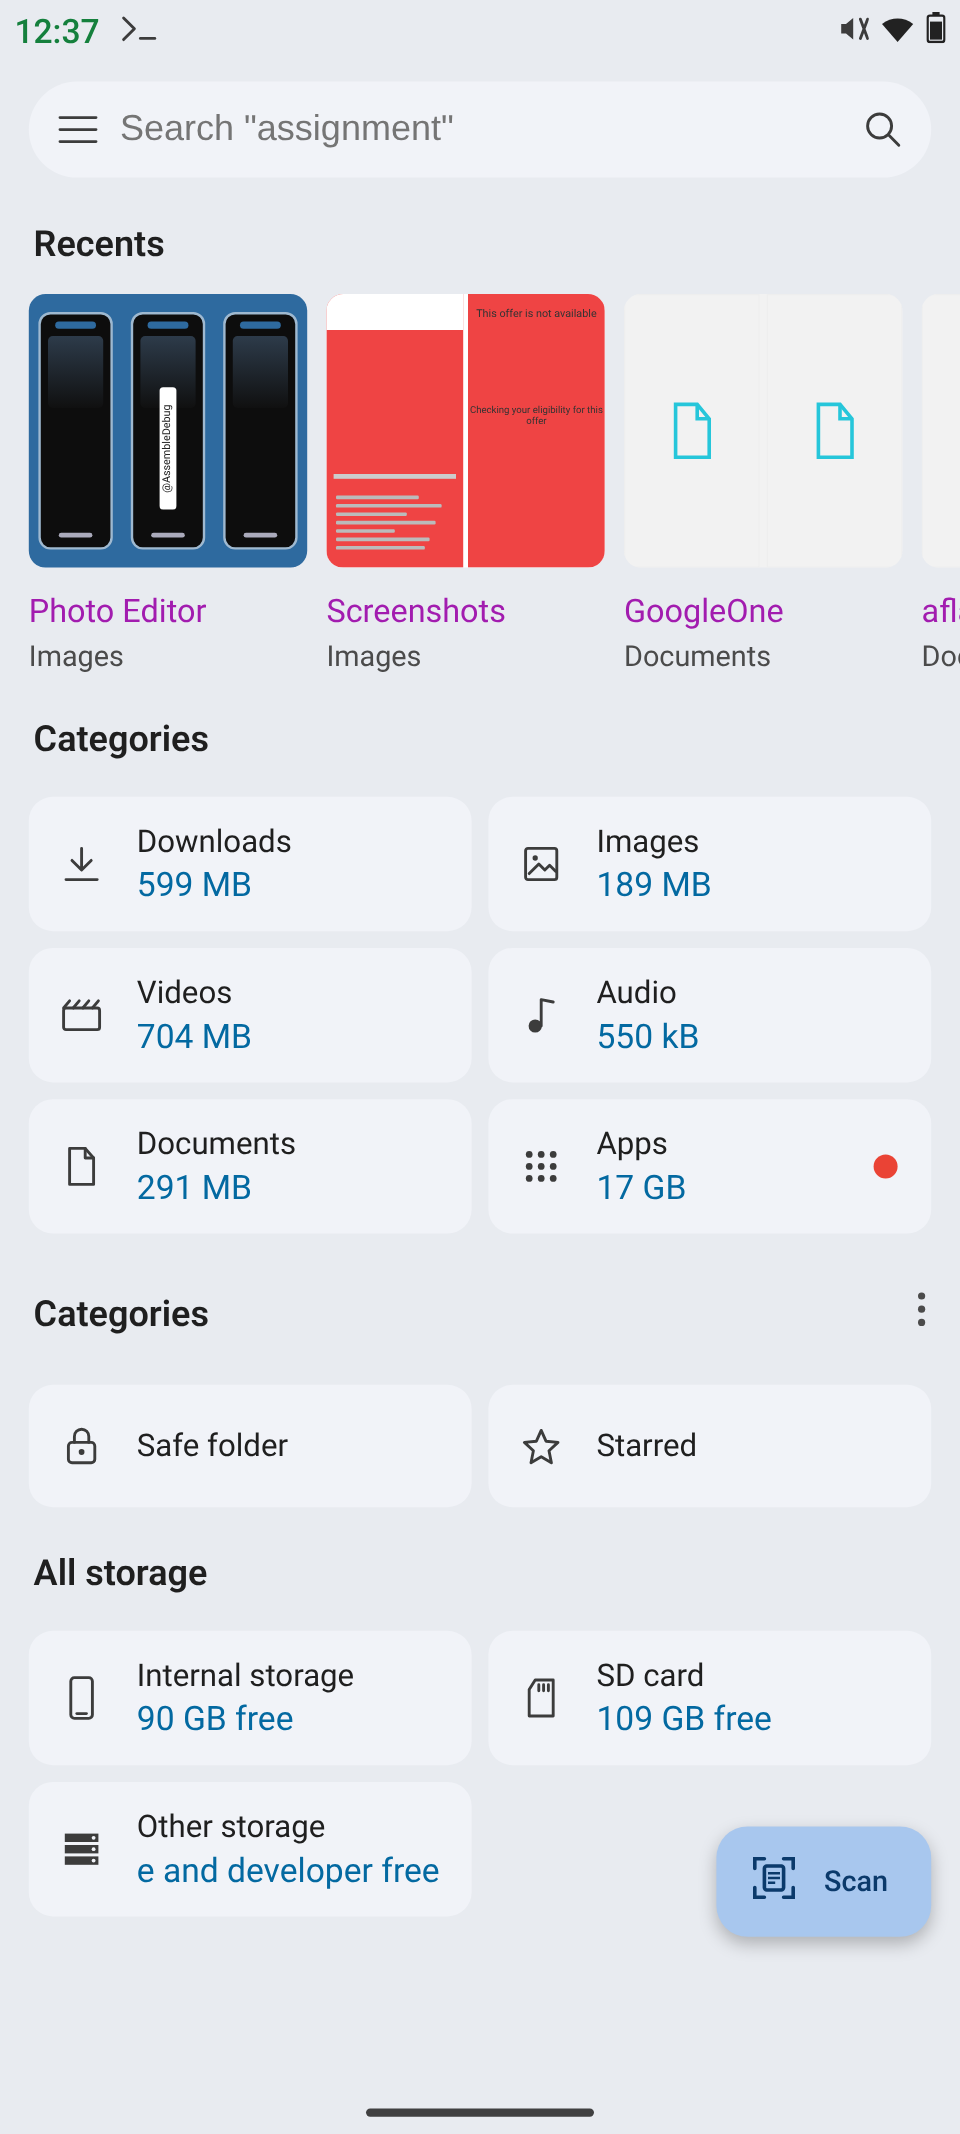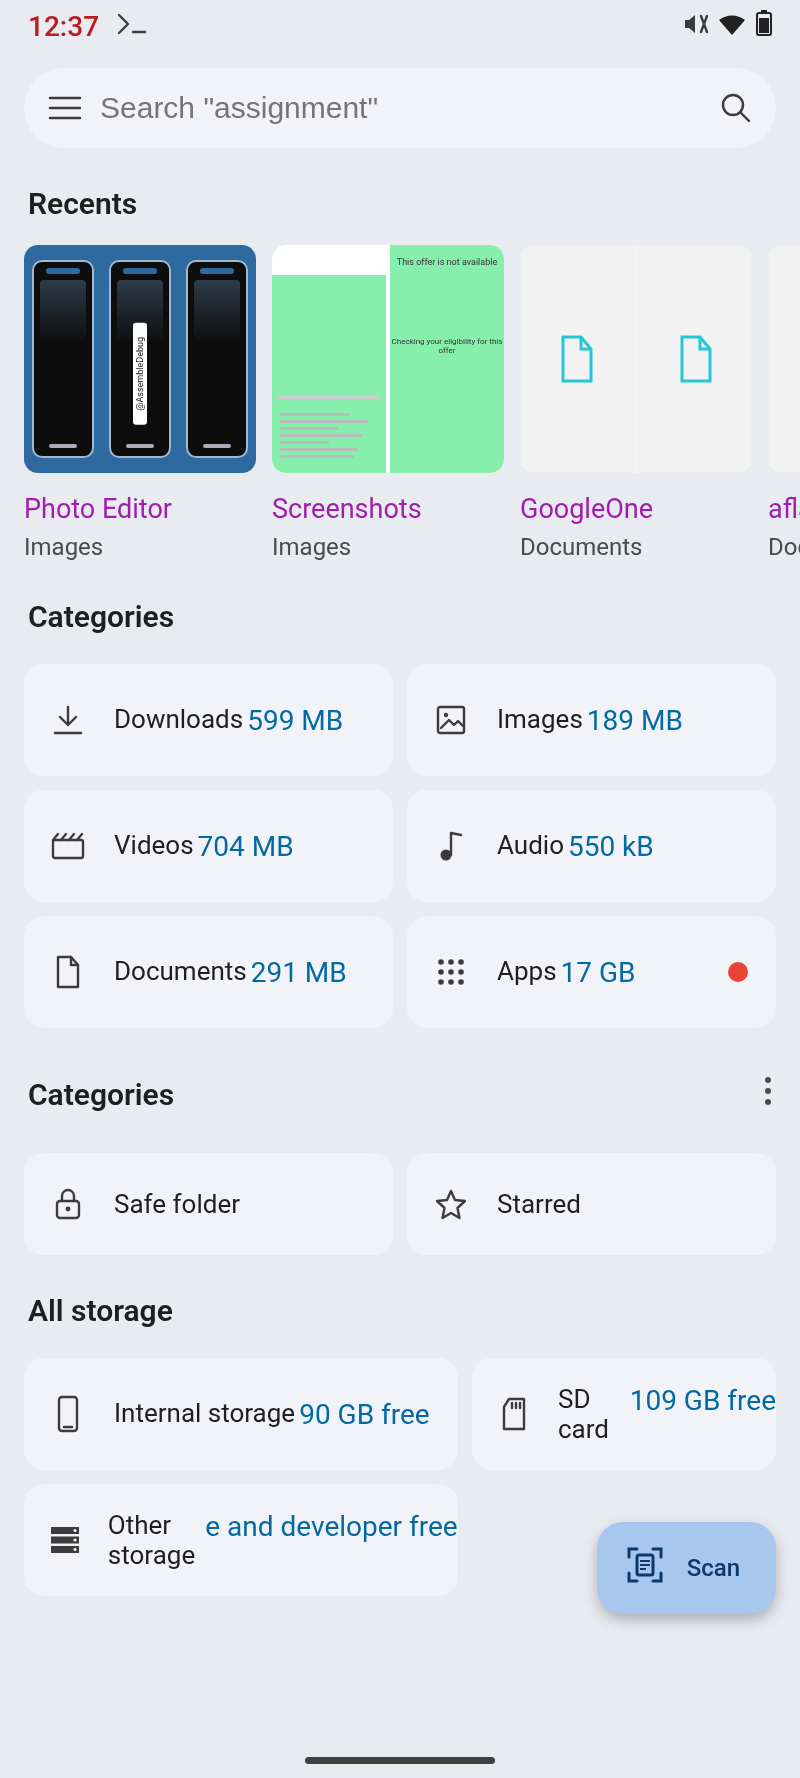--- a/index.html
+++ b/index.html
@@ -10,24 +10,24 @@
     font-family: Roboto, "Helvetica Neue", Arial, sans-serif;
     color: #1f1f1f;
     position: relative;
     overflow: hidden;
   }
 
   .status-bar {
     height: 52px;
     display: flex;
     align-items: center;
-    padding: 0 28px;
+    padding: 0 12px;
     font-size: 28px;
     font-weight: 500;
-    color: #b91c1c;
+    color: #15803d;
   }
   .status-left { display: flex; align-items: center; gap: 18px; }
   .status-icons { margin-left: auto; display: flex; align-items: center; gap: 10px; }
 
   .search-bar {
     margin: 16px 24px 0 24px;
     height: 80px;
     background: #f1f3f8;
     border-radius: 40px;
     display: flex;
@@ -82,21 +82,21 @@
   .phone {
     width: 62px; height: 198px; background:#0d0d0d; border-radius:10px; border:2px solid #9fb9d0;
     position:relative;
   }
   .phone::before{content:"";position:absolute;top:6px;left:50%;transform:translateX(-50%);width:34px;height:6px;border-radius:3px;background:#2e6a9f;}
   .phone::after{content:"";position:absolute;top:18px;left:6px;right:6px;height:60px;border-radius:4px;background:linear-gradient(180deg,#2d3b4a 0%,#101010 100%);}
   .phone .bar{position:absolute;bottom:8px;left:50%;transform:translateX(-50%);width:28px;height:4px;border-radius:2px;background:#aab;}
   .thumb-phone .tag{position:absolute;background:#fff;color:#222;font-size:9px;padding:14px 2px;border-radius:3px;writing-mode:vertical-rl;transform:rotate(180deg);left:50%;top:50%;margin-left:-7px;margin-top:-36px;}
 
   .thumb-docs { background:#fff; padding:0; position:relative; display:flex; gap:4px; }
-  .dp{flex:1;background:#86efac;}
+  .dp{flex:1;background:#ef4444;}
   .dp.left{border-top:30px solid #fff;}
   .dp.left::before{content:"";display:block;height:4px;background:#ccc;margin:120px 6px 6px;}
   .dp-lines{padding:4px 8px;}
   .dp-lines .l{height:3px;background:#bbb;margin:4px 0;border-radius:1px;}
   .dp.right{font-size:8px;color:#666;padding-top:8px;text-align:center;}
   .dp.right .t1{font-size:9px;margin-top:4px;color:#333;}
   .dp.right .t2{font-size:8px;margin-top:70px;color:#333;}
 
   .thumb-docicon { background:#f2f2f2; display:flex; }
   .thumb-docicon .half{flex:1;display:flex;align-items:center;justify-content:center;border:1px solid #eee;}
@@ -115,21 +115,21 @@
     border-radius: 20px;
     height: 112px;
     display: flex;
     align-items: center;
     padding-left: 24px;
     gap: 26px;
     position: relative;
   }
   .tile.short { height: 102px; }
   .tile .ticon { width:40px; display:flex; align-items:center; justify-content:center; }
-  .tile-text { display:flex; flex-direction:row; gap:4px; min-width:0; overflow:hidden; }
+  .tile-text { display:flex; flex-direction:column; gap:4px; min-width:0; overflow:hidden; }
   .tile-title { font-size: 26px; color:#1f1f1f; }
   .tile-sub { font-size: 28px; color:#0369a1; white-space:nowrap; }
   .tile .dot { position:absolute; right:28px; top:50%; transform:translateY(-50%); width:20px;height:20px;border-radius:50%;background:#ea4335; }
 
   .fab {
     position: absolute;
     right: 24px;
     bottom: 164px;
     background:#a8c7ee;
     color:#0b3a6b;

